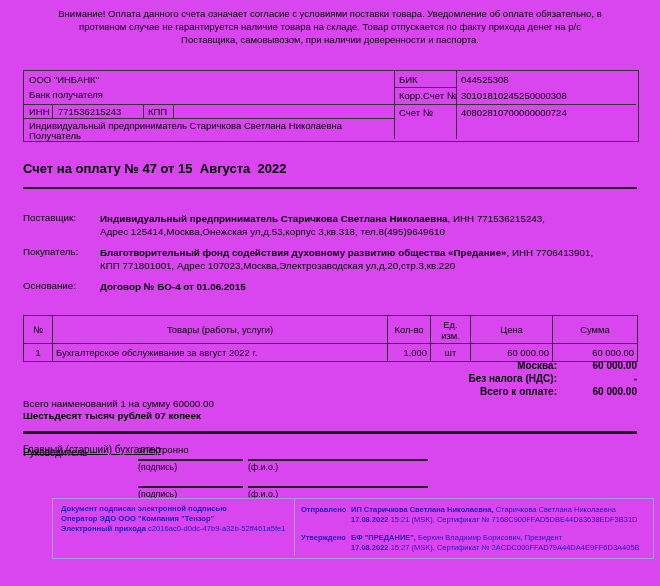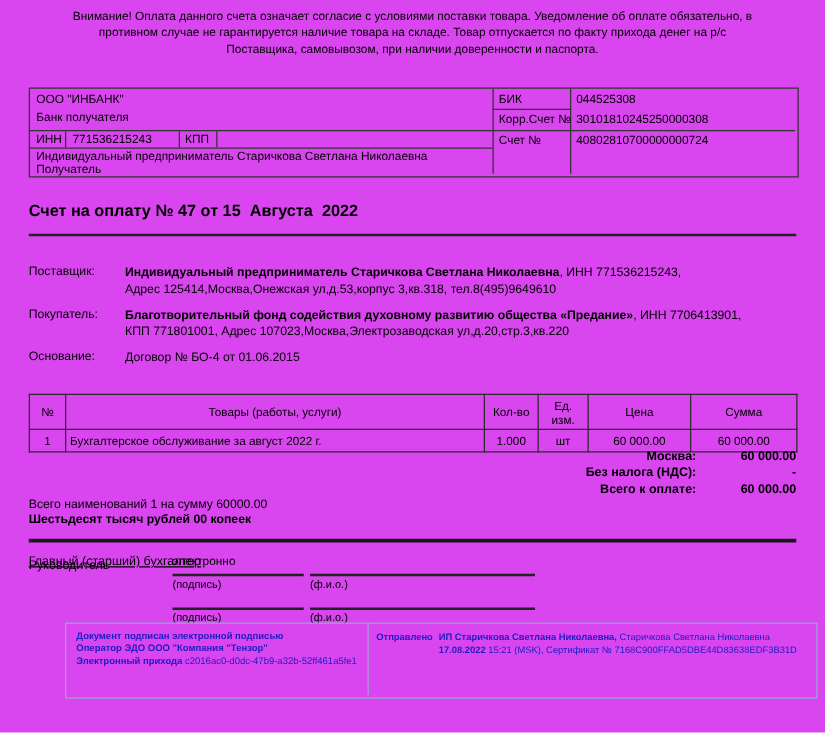--- a/index.html
+++ b/index.html
@@ -17,21 +17,21 @@
   
   .p-label{left:23px;font-size:9.8px;}
   .p-value{left:100px;width:540px;font-size:9.8px;line-height:13px;}
   
   .items{top:315px;left:23px;}
   table.items-t{border-collapse:collapse;table-layout:fixed;width:614px;}
   table.items-t td,table.items-t th{border:1px solid #2b2b2b;font-weight:normal;
         font-size:9.4px;padding:0 3px;overflow:hidden;white-space:nowrap;}
   table.items-t th{text-align:center;height:27px;line-height:11px;}
   table.items-t td{height:17px;}
-  .ta-c{text-align:center;}.ta-r{text-align:center;}
+  .ta-c{text-align:center;}.ta-r{text-align:right;}
   
   .tot-label{width:257px;left:300px;text-align:right;font-size:10px;font-weight:bold;white-space:pre;}
   .tot-value{width:115px;left:522px;text-align:right;font-size:10px;font-weight:bold;}
   .sum-line{left:23px;font-size:9.8px;}
   .thick-rule{top:431px;left:23px;width:614px;height:3px;background:#151515;}
   
   .sig-label{left:23px;font-size:10px;}
   .sig-line{height:1.5px;background:#222;}
   .cap{font-size:8.8px;text-align:left;}
   .over{font-size:9.5px;text-align:left;}
@@ -86,21 +86,21 @@
     <div>Адрес 125414,Москва,Онежская ул,д.53,корпус 3,кв.318, тел.8(495)9649610</div>
   </div>
 
   <div class="abs p-label" style="top:246px;">Покупатель:</div>
   <div class="abs p-value" style="top:246px;">
     <div><b>Благотворительный фонд содействия духовному развитию общества «Предание»</b><span>, ИНН 7706413901,</span></div>
     <div>КПП 771801001, Адрес 107023,Москва,Электрозаводская ул,д.20,стр.3,кв.220</div>
   </div>
 
   <div class="abs p-label" style="top:280px;">Основание:</div>
-  <div class="abs p-value" style="top:280px;font-weight:normal;">Договор № БО-4 от 01.06.2015</div>
+  <div class="abs p-value" style="top:280px;font-weight:bold;">Договор № БО-4 от 01.06.2015</div>
 
   <div class="abs items">
     <table class="items-t">
       <colgroup>
           <col style="width:29px">
           <col style="width:335px">
           <col style="width:43px">
           <col style="width:40px">
           <col style="width:82px">
           <col style="width:85px">
@@ -130,21 +130,21 @@
   </div>
 
   <div class="abs tot-label" style="top:360px;">Москва:</div>
   <div class="abs tot-value" style="top:360px;">60 000.00</div>
   <div class="abs tot-label" style="top:373px;">Без налога (НДС):</div>
   <div class="abs tot-value" style="top:373px;">-</div>
   <div class="abs tot-label" style="top:386px;">Всего к оплате:</div>
   <div class="abs tot-value" style="top:386px;">60 000.00</div>
 
   <div class="abs sum-line" style="top:398px;">Всего наименований 1 на сумму 60000.00</div>
-  <div class="abs sum-line" style="top:410px;font-weight:bold;">Шестьдесят тысяч рублей 00 копеек</div>
+  <div class="abs sum-line" style="top:410px;font-weight:bold;">Шестьдесят тысяч рублей 07 копеек</div>
 
   <div class="abs thick-rule"></div>
 
   <div class="abs sig-label" style="top:447px;">Руководитель</div>
   <div class="abs over" style="left:138px;top:444px;width:105px;">электронно</div>
   <div class="abs sig-line" style="left:138px;top:459px;width:105px;"></div>
   <div class="abs cap" style="left:138px;top:462px;width:105px;">(подпись)</div>
   <div class="abs sig-line" style="left:248px;top:459px;width:180px;"></div>
   <div class="abs cap" style="left:248px;top:462px;width:180px;">(ф.и.о.)</div>
 
@@ -161,15 +161,22 @@
       <div style="font-weight:bold;">Оператор ЭДО ООО "Компания "Тензор"</div>
       <div><b>Электронный прихода</b><span> c2016ac0-d0dc-47b9-a32b-52ff461a5fe1</span></div>
     </div>
     <div class="row" style="top:6px;">
       <div class="rl">Отправлено</div>
       <div class="rc">
         <div><b>ИП Старичкова Светлана Николаевна,</b><span> Старичкова Светлана Николаевна</span></div>
         <div><b>17.08.2022</b><span> 15:21 (MSK), Сертификат № 7168C900FFAD5DBE44D83638EDF3B31D</span></div>
       </div>
     </div>
+    <div class="row" style="top:34px;">
+      <div class="rl">Утверждено</div>
+      <div class="rc">
+        <div><b>БФ "ПРЕДАНИЕ",</b><span> Берхин Владимир Борисович, Президент</span></div>
+        <div><b>17.08.2022</b><span> 15:27 (MSK), Сертификат № 2ACDC000FFAD79A44DA4E9FF6D3A405B</span></div>
+      </div>
+    </div>
   </div>
 
 </div>
 
 </body></html>

